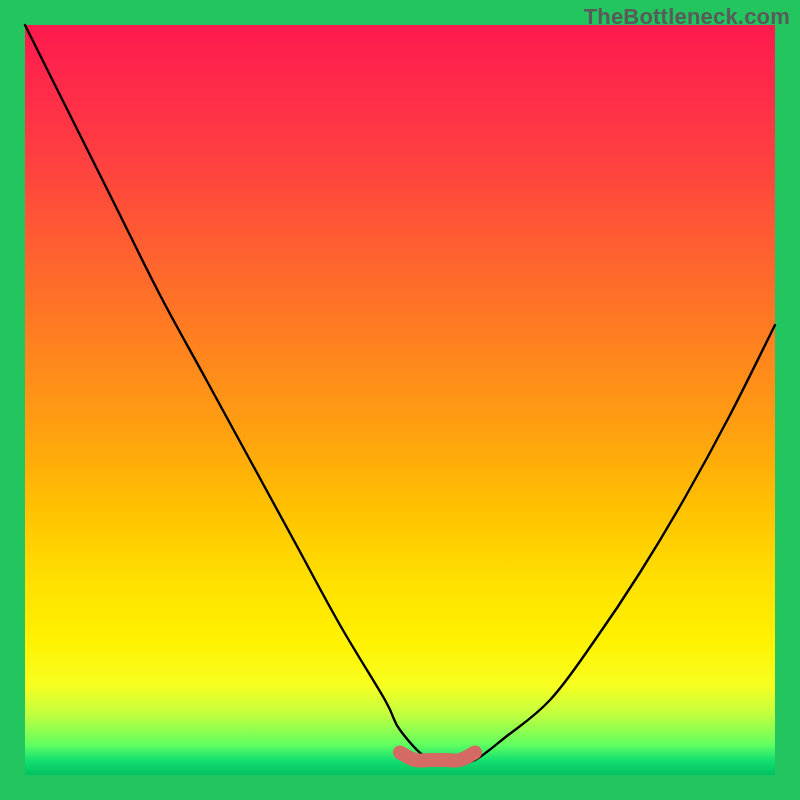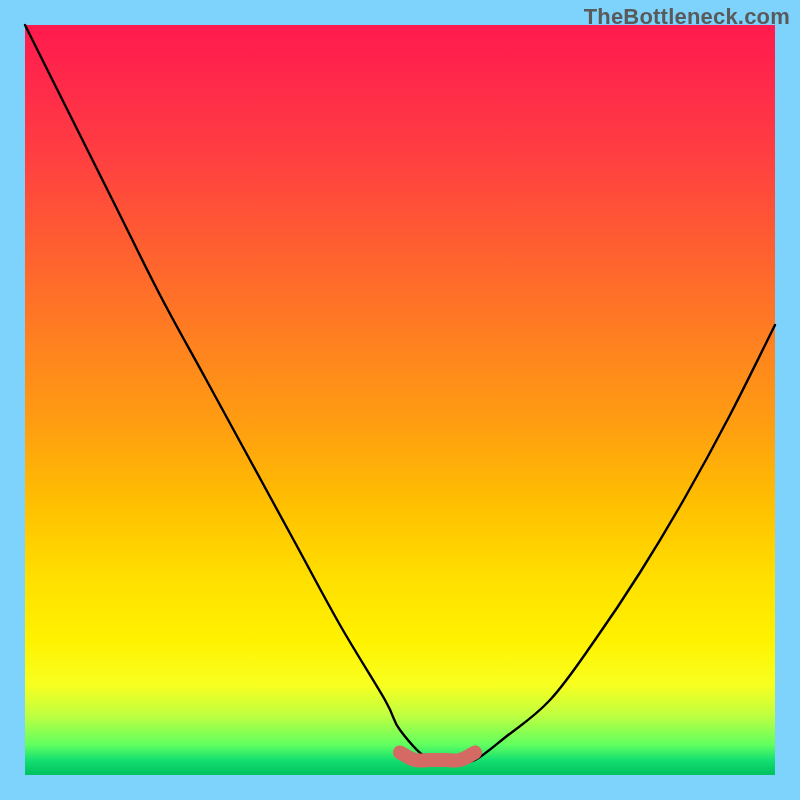--- a/index.html
+++ b/index.html
@@ -9,21 +9,21 @@
     height: 800px;
     background: #000;
     overflow: hidden;
   }
   .frame {
     position: absolute;
     left: 0;
     top: 0;
     width: 800px;
     height: 800px;
-    background: #7dd3fc;
+    background: #22c55e;
   }
   .plot {
     position: absolute;
     left: 25px;
     top: 25px;
     width: 750px;
     height: 750px;
     background: linear-gradient(to bottom,
       #ff1a4d 0%,
       #ff2a4a 8%,

